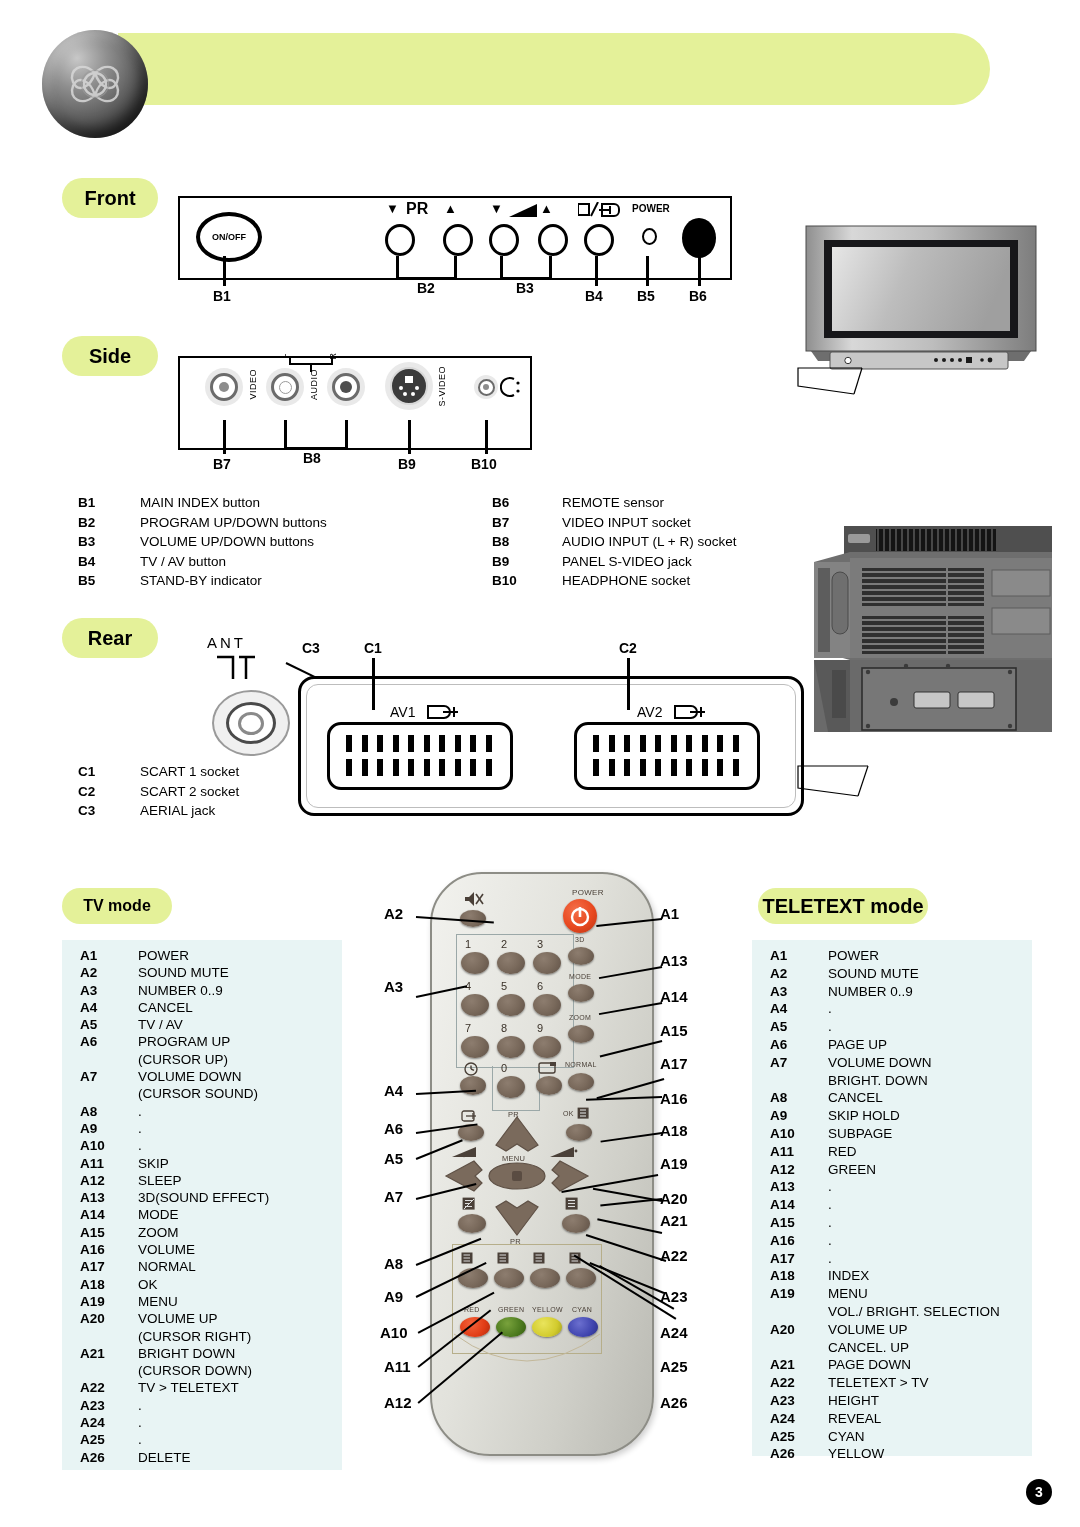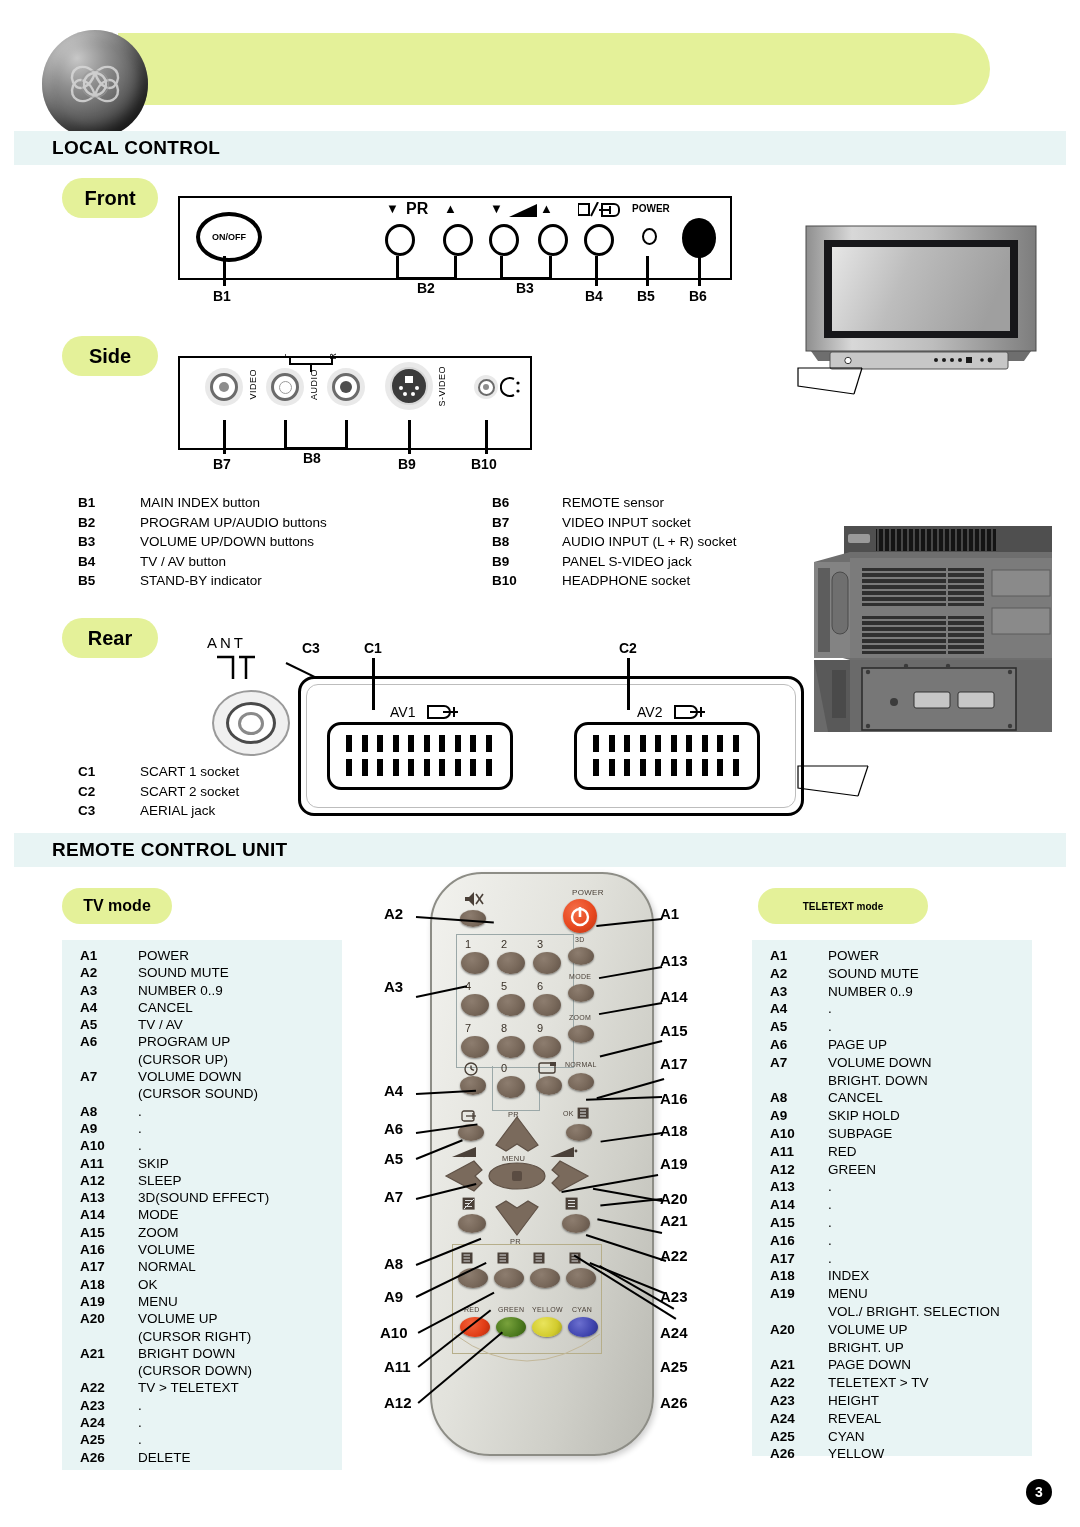--- a/index.html
+++ b/index.html
@@ -41,21 +41,21 @@
   
   .pill{
     position:absolute;background:#e4f199;border-radius:22px;
     display:flex;align-items:center;justify-content:center;
     font-weight:bold;color:#000;
   }
   #pill-front{left:62px;top:178px;width:96px;height:40px;font-size:20px;}
   #pill-side {left:62px;top:336px;width:96px;height:40px;font-size:20px;}
   #pill-rear {left:62px;top:618px;width:96px;height:40px;font-size:20px;}
   #pill-tvmode{left:62px;top:888px;width:110px;height:36px;font-size:16px;}
-  #pill-ttmode{left:758px;top:888px;width:170px;height:36px;font-size:10px;}
+  #pill-ttmode{left:758px;top:888px;width:170px;height:36px;font-size:20px;}
 
   
   .panel-box{position:absolute;border:2px solid #000;background:#fff;}
   #front-panel{left:178px;top:196px;width:550px;height:80px;}
   #side-panel{left:178px;top:356px;width:350px;height:90px;}
 
   .fp-btn{position:absolute;border:3px solid #000;border-radius:50%;background:#fff;}
   .fp-onoff{
     position:absolute;left:196px;top:212px;width:58px;height:42px;
     border:4px solid #000;border-radius:50%;background:#fff;
@@ -139,23 +139,20 @@
         <path d="M53 65 C40 78 26 68 31 56 C36 45 48 50 53 65Z"></path>
         <path d="M42 54 C29 41 39 27 51 32 C62 37 57 49 42 54Z" transform="rotate(90 53 54)"></path>
         <path d="M64 54 C77 41 67 27 55 32 C44 37 49 49 64 54Z" transform="rotate(90 53 54)"></path>
       </g>
       <g fill="none" stroke="#9a9a9a" stroke-width="1.2" opacity="0.7">
         <circle cx="53" cy="54" r="13.5"></circle>
       </g>
     </svg>
   </div>
 
-  <div class="section-bar" id="sec-local">
-    <span class="label">LOCAL CONTROL</span>
-  </div>
 
   <div class="pill" id="pill-front">Front</div>
 
   <div class="panel-box" id="front-panel"></div>
   <div class="fp-onoff">
     <span>ON/OFF</span>
   </div>
 
   <div class="fp-icon" style="left:386px;top:201px;">▼</div>
   <div class="fp-icon" style="left:406px;top:200px;font-size:16px;">PR</div>
@@ -267,21 +264,21 @@
   <div class="blabel" style="left:471px;top:456px;">B10</div>
 
   <div class="legend" style="left:78px;top:495px;">
     <div id="legend-b-left-rows">
         <div class="row" style="height: 19.5px;">
           <div class="code" style="width: 62px;">B1</div>
           <div class="desc">MAIN INDEX button</div>
         </div>
         <div class="row" style="height: 19.5px;">
           <div class="code" style="width: 62px;">B2</div>
-          <div class="desc">PROGRAM UP/AUDIO buttons</div>
+          <div class="desc">PROGRAM UP/DOWN buttons</div>
         </div>
         <div class="row" style="height: 19.5px;">
           <div class="code" style="width: 62px;">B3</div>
           <div class="desc">VOLUME UP/DOWN buttons</div>
         </div>
         <div class="row" style="height: 19.5px;">
           <div class="code" style="width: 62px;">B4</div>
           <div class="desc">TV / AV button</div>
         </div>
         <div class="row" style="height: 19.5px;">
@@ -526,23 +523,20 @@
       <circle cx="110" cy="146" r="2.2"></circle>
         <circle cx="152" cy="146" r="2.2"></circle>
     </g>
     <circle cx="98" cy="182" r="4" fill="#3b3b3b"></circle>
     <rect x="118" y="172" width="36" height="16" rx="2" fill="#c6c6c6" stroke="#333"></rect>
     <rect x="162" y="172" width="36" height="16" rx="2" fill="#c6c6c6" stroke="#333"></rect>
     <polyline points="62,276 2,268 2,246 72,246" fill="none" stroke="#000" stroke-width="1.2"></polyline>
     <line x1="72" y1="246" x2="62" y2="276" stroke="#000" stroke-width="1.2"></line>
   </svg>
 
-  <div class="section-bar" id="sec-rcu">
-    <span class="label">REMOTE CONTROL UNIT</span>
-  </div>
 
   <div class="pill" id="pill-tvmode">TV mode</div>
   <div class="pill" id="pill-ttmode">TELETEXT mode</div>
 
   <div style="position:absolute;left:62px;top:940px;width:280px;height:530px;background:#e8f4f4;">
     <div class="legend" style="left:18px;top:8px;" id="tv-mode-rows">
         <div class="row" style="height: 17.3px;">
           <div class="code" style="width: 58px;">A1</div>
           <div class="desc">POWER</div>
         </div>
@@ -749,21 +743,21 @@
         <div class="row" style="height: 17.8px;">
           <div class="code" style="width: 58px;"></div>
           <div class="desc">VOL./ BRIGHT. SELECTION</div>
         </div>
         <div class="row" style="height: 17.8px;">
           <div class="code" style="width: 58px;">A20</div>
           <div class="desc">VOLUME UP</div>
         </div>
         <div class="row" style="height: 17.8px;">
           <div class="code" style="width: 58px;"></div>
-          <div class="desc">BRIGHT. UP</div>
+          <div class="desc">CANCEL. UP</div>
         </div>
         <div class="row" style="height: 17.8px;">
           <div class="code" style="width: 58px;">A21</div>
           <div class="desc">PAGE DOWN</div>
         </div>
         <div class="row" style="height: 17.8px;">
           <div class="code" style="width: 58px;">A22</div>
           <div class="desc">TELETEXT &gt; TV</div>
         </div>
         <div class="row" style="height: 17.8px;">

